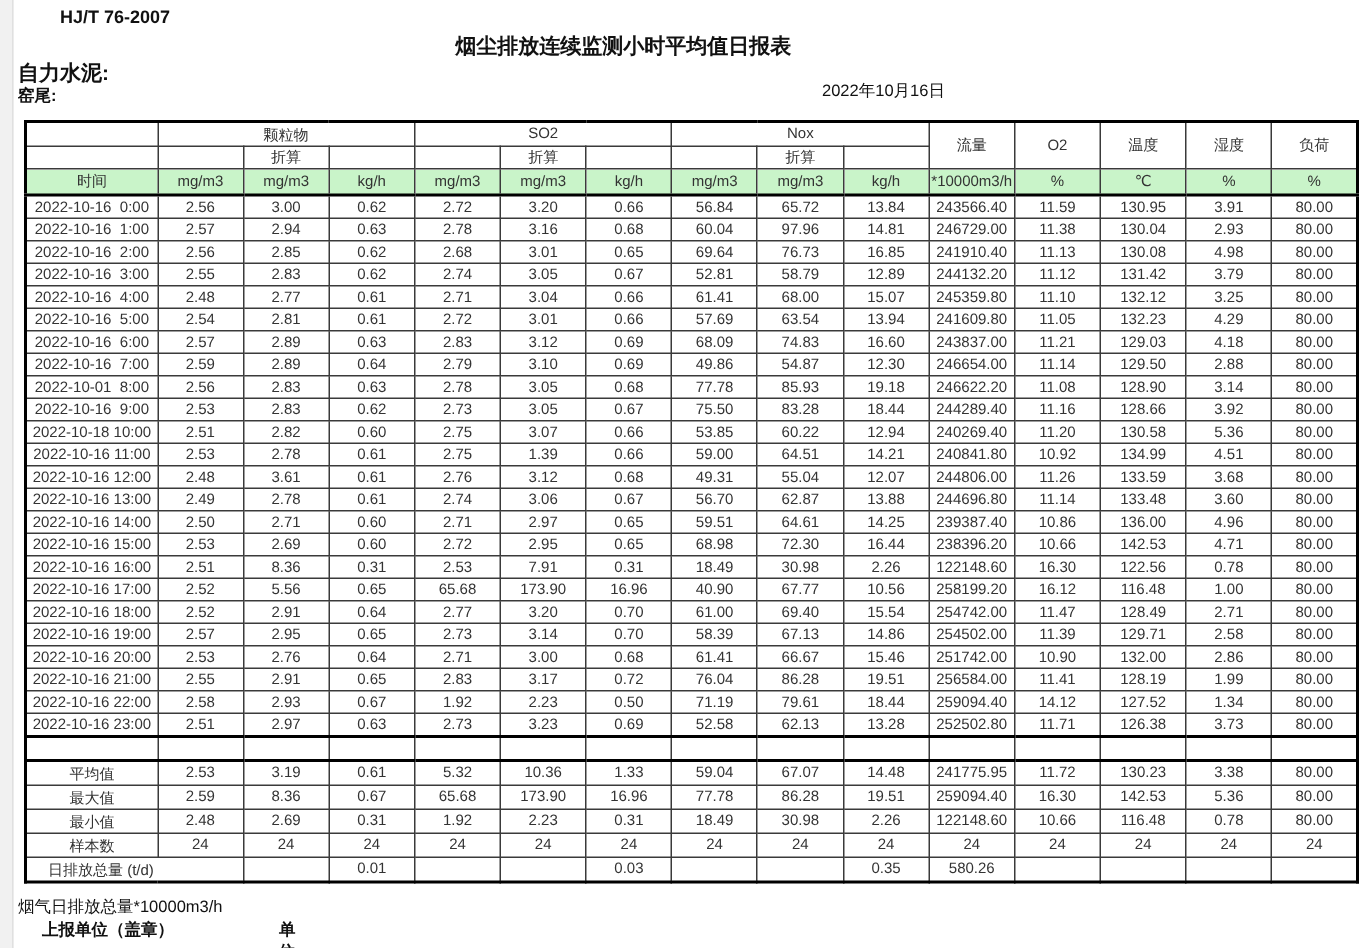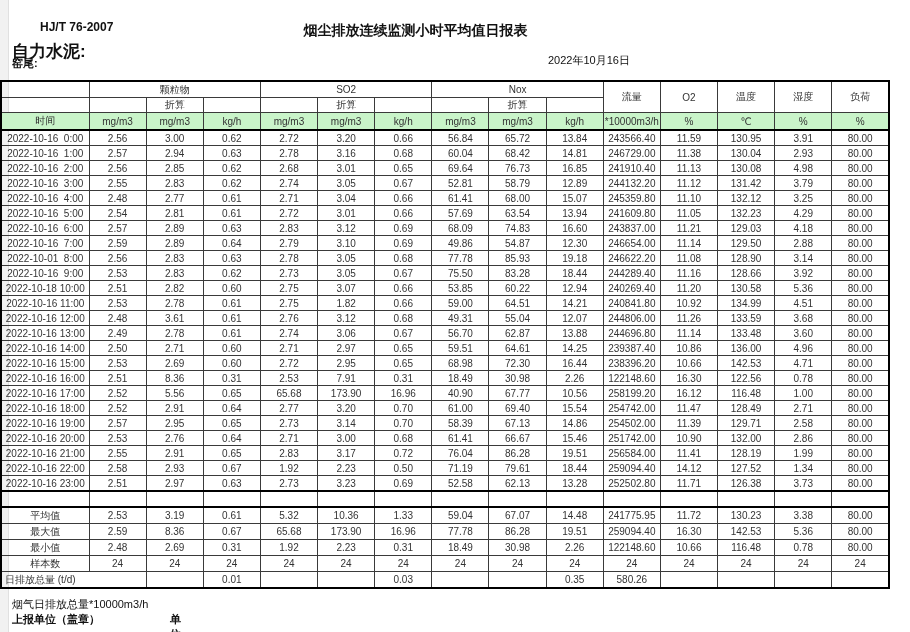--- a/index.html
+++ b/index.html
@@ -2,49 +2,49 @@
 <html style="--green: #c9f4c9;"><head>
 <meta charset="utf-8">
 <style>
   html,body{margin:0;padding:0;}
   body{
     width:910px;height:632px;position:relative;background:#ffffff;
     font-family:"Liberation Sans","DejaVu Sans",sans-serif;color:#222;
     overflow:hidden;
   }
   .left-edge{position:absolute;left:0;top:0;width:8px;height:632px;background:#f1f1f1;border-right:1px solid #e0e0e0;}
-  .std-no{position:absolute;left:40px;top:4px;font-size:12px;font-weight:bold;color:#111;margin-top:16px;}
+  .std-no{position:absolute;left:40px;top:4px;font-size:12px;font-weight:bold;color:#111;}
   .title{position:absolute;left:0;top:22px;width:831px;text-align:center;font-size:14px;font-weight:bold;color:#111;}
-  .company{position:absolute;left:12px;top:40px;font-size:17px;font-weight:bold;color:#111;}
+  .company{position:absolute;left:12px;top:40px;font-size:14px;font-weight:bold;color:#111;}
   .location{position:absolute;left:12px;top:56px;font-size:11px;font-weight:bold;color:#111;}
   .date{position:absolute;left:548px;top:53px;font-size:11px;color:#111;}
 
   table.report{
-    position:absolute;left:0;top:80px;width:890px;
+    position:absolute;left:16px;top:80px;width:890px;
     border-collapse:collapse;table-layout:fixed;
     border:2px solid #000;
     font-size:10px;color:#333;
   }
   table.report col.c-time{width:88px;}
   table.report th,table.report td{
     border:1px solid #3a3a3a;
     padding:0 1px;text-align:center;font-weight:normal;
     overflow:hidden;white-space:nowrap;
   }
   thead tr.h1 th{height:15px;}
   thead tr.h2 th{height:14px;}
   thead tr.units th{height:16px;background:var(--green,#c9f4c9);border-bottom:2px solid #000;}
   tbody tr.data td{height:14px;}
   tbody td.time{white-space:pre;margin-top:28px;}
   tbody tr.spacer td{height:14px;border-top:2px solid #000;border-bottom:2px solid #000;}
   tbody tr.sum td{height:15px;}
   tbody tr.total td{height:15px;}
-  tbody tr.total td.lbl{text-align:left;padding-left:3px;}
+  tbody tr.total td.lbl{text-align:left;padding-left:14px;}
   .footer1{position:absolute;left:12px;top:597px;font-size:11px;color:#111;}
-  .footer2{position:absolute;left:12px;top:612px;font-size:11px;font-weight:bold;color:#111;}
+  .footer2{position:absolute;left:28px;top:612px;font-size:11px;font-weight:bold;color:#111;}
   .footer2 .unit{position:absolute;left:158px;top:0;font-weight:bold;}
 </style>
 </head>
 <body>
 
 <div class="left-edge"></div>
 
 <div class="std-no">HJ/T  76-2007</div>
 <div class="title">烟尘排放连续监测小时平均值日报表</div>
 <div class="company">自力水泥:</div>
@@ -131,21 +131,21 @@
       </tr>
       <tr class="data">
         <td class="time">2022-10-16  1:00</td>
         <td>2.57</td>
         <td>2.94</td>
         <td>0.63</td>
         <td>2.78</td>
         <td>3.16</td>
         <td>0.68</td>
         <td>60.04</td>
-        <td>68.42</td>
+        <td>97.96</td>
         <td>14.81</td>
         <td>246729.00</td>
         <td>11.38</td>
         <td>130.04</td>
         <td>2.93</td>
         <td>80.00</td>
       </tr>
       <tr class="data">
         <td class="time">2022-10-16  2:00</td>
         <td>2.56</td>
@@ -298,21 +298,21 @@
         <td>130.58</td>
         <td>5.36</td>
         <td>80.00</td>
       </tr>
       <tr class="data">
         <td class="time">2022-10-16 11:00</td>
         <td>2.53</td>
         <td>2.78</td>
         <td>0.61</td>
         <td>2.75</td>
-        <td>1.82</td>
+        <td>1.39</td>
         <td>0.66</td>
         <td>59.00</td>
         <td>64.51</td>
         <td>14.21</td>
         <td>240841.80</td>
         <td>10.92</td>
         <td>134.99</td>
         <td>4.51</td>
         <td>80.00</td>
       </tr>

